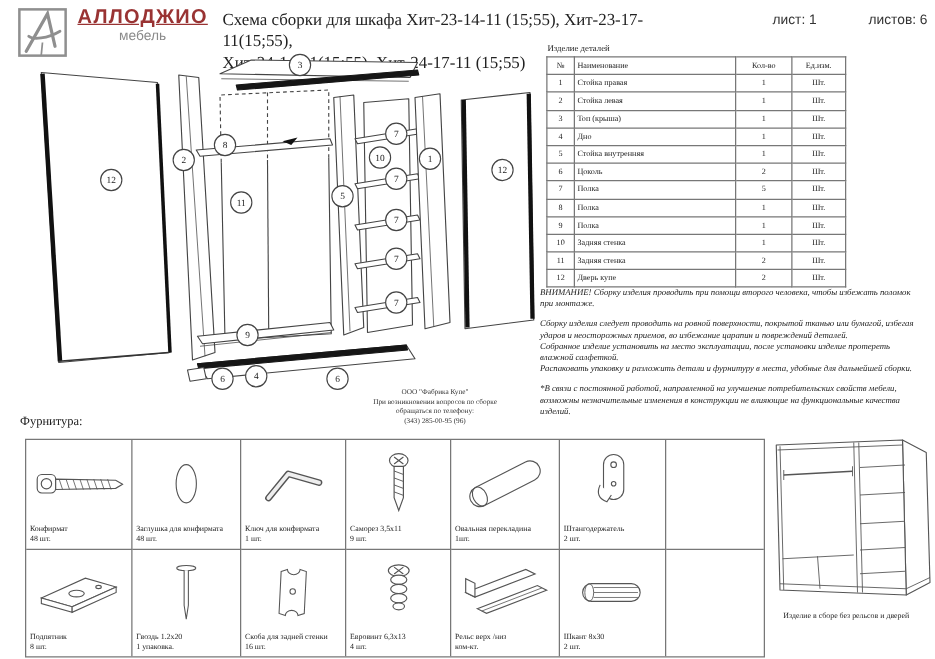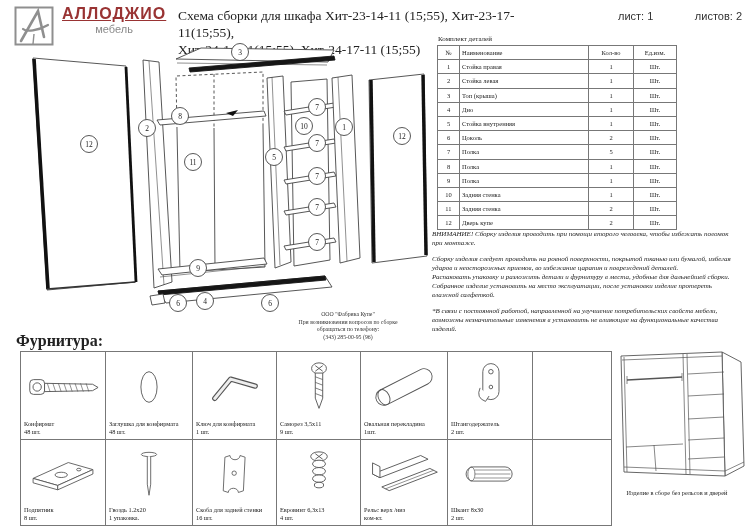--- a/index.html
+++ b/index.html
@@ -21,21 +21,21 @@
        padding:1px 2px;height:11.2px;text-align:center;overflow:hidden;white-space:nowrap;}
   table.parts td.nm,table.parts th.nm{text-align:left;}
   col.c-no{width:22px;}col.c-nm{width:129px;}col.c-q{width:45px;}col.c-u{width:43px;}
   
   .notes{position:absolute;left:432px;top:230px;width:314px;font-size:7px;line-height:1.28;}
   .notes p{margin:0 6px 0 0;font-style:italic;}
   .notes p.gap{margin-top:7px;}
   
   .factory{position:absolute;left:258px;top:311px;width:180px;text-align:center;font-size:5.8px;line-height:1.3;color:#333;}
   
-  .furn-label{position:absolute;left:16px;top:332px;font-size:16px;font-weight:bold;}
+  .furn-label{position:absolute;left:16px;top:332px;font-size:10px;}
   #fittings-grid{position:absolute;left:20px;top:351px;display:grid;
       grid-template-columns:85px 87px 84px 84px 87px 85px 78px;grid-template-rows:88px 85px;
       border:1px solid #777;box-sizing:border-box;}
   .fit-cell{border-right:1px solid #777;border-bottom:1px solid #777;display:flex;flex-direction:column;box-sizing:border-box;}
   .fit-cell.last-col{border-right:none;}
   .fit-cell.last-row{border-bottom:none;}
   .fit-icon{flex:1;display:flex;align-items:center;justify-content:center;padding-top:3px;}
   .fit-label{padding:1px 3px 3px 3px;font-size:6.3px;line-height:1.3;}
   
   .assembled-caption{position:absolute;left:606px;top:489px;width:142px;text-align:center;font-size:6.3px;}
@@ -59,24 +59,24 @@
     </div>
   </div>
 
   <div class="title">
     <div>Схема сборки для шкафа Хит-23-14-11 (15;55), Хит-23-17-11(15;55),</div>
     <div>Хит-24-14-11(15;55), Хит-24-17-11 (15;55)</div>
   </div>
 
   <div class="sheet-info">
     <span>лист: 1</span>
-    <span>листов: 2</span>
+    <span>листов: 6</span>
   </div>
 
-  <div class="parts-caption">Комплект деталей</div>
+  <div class="parts-caption">Изделие деталей</div>
   <table class="parts">
     <colgroup>
         <col class="c-no">
         <col class="c-nm">
         <col class="c-q">
         <col class="c-u">
       </colgroup>
     <thead>
       <tr>
         <th>№</th>
@@ -269,23 +269,23 @@
         <circle cx="205" cy="301" r="8.5" fill="#fff" stroke="#444" stroke-width="0.9"></circle>
         <text x="205" y="303.6" text-anchor="middle" font-size="7.5" fill="#222">4</text>
         <circle cx="270" cy="303" r="8.5" fill="#fff" stroke="#444" stroke-width="0.9"></circle>
         <text x="270" y="305.6" text-anchor="middle" font-size="7.5" fill="#222">6</text>
       </g>
   </svg>
 
   <div class="notes">
     <p>ВНИМАНИЕ! Сборку изделия проводить при помощи второго человека, чтобы избежать поломок при монтаже.</p>
     <p class="gap">Сборку изделия следует проводить на ровной поверхности, покрытой тканью или бумагой, избегая ударов и неосторожных приемов, во избежание царапин и повреждений деталей.</p>
+    <p>Собранное изделие установить на место эксплуатации, после установки изделие протереть влажной салфеткой.</p>
     <p>Распаковать упаковку и разложить детали и фурнитуру в места, удобные для дальнейшей сборки.</p>
-    <p>Собранное изделие установить на место эксплуатации, после установки изделие протереть влажной салфеткой.</p>
-    <p class="gap">*В связи с постоянной работой, направленной на улучшение потребительских свойств мебели, возможны незначительные изменения в установить не влияющие на функциональные качества изделий.</p>
+    <p class="gap">*В связи с постоянной работой, направленной на улучшение потребительских свойств мебели, возможны незначительные изменения в конструкции не влияющие на функциональные качества изделий.</p>
   </div>
 
   <div class="factory">
     <div>ООО "Фабрика Купе"</div>
     <div>При возникновении вопросов по сборке</div>
     <div>обращаться по телефону:</div>
     <div>(343) 285-00-95 (96)</div>
   </div>
 
   <div class="furn-label">Фурнитура:</div>

